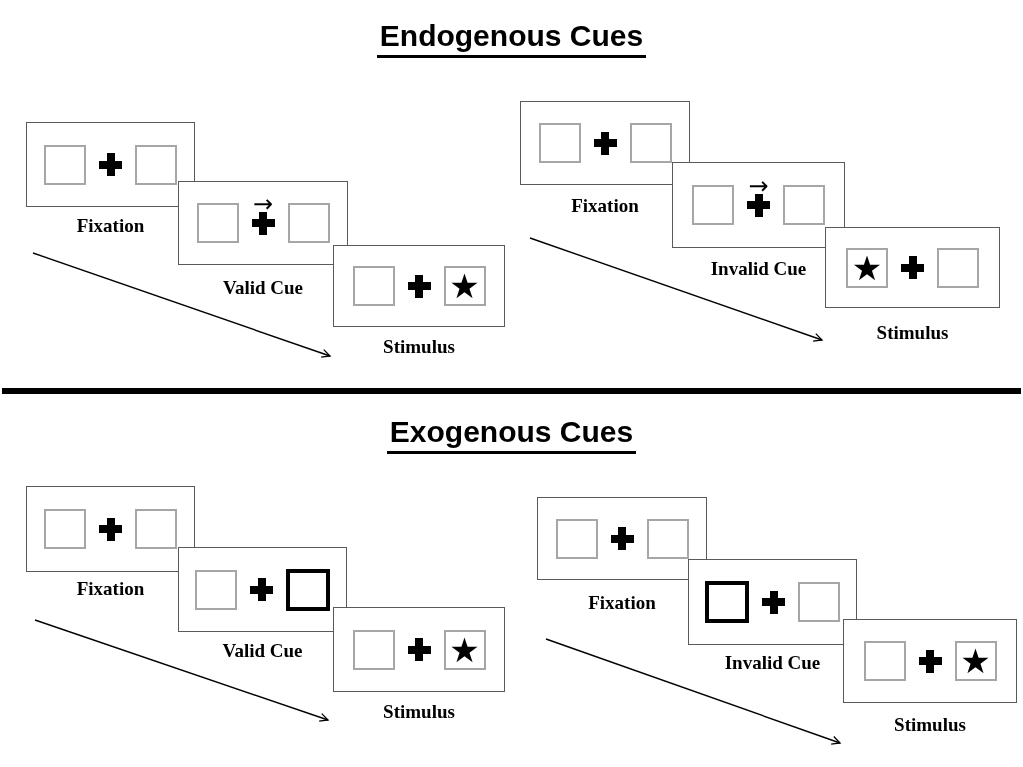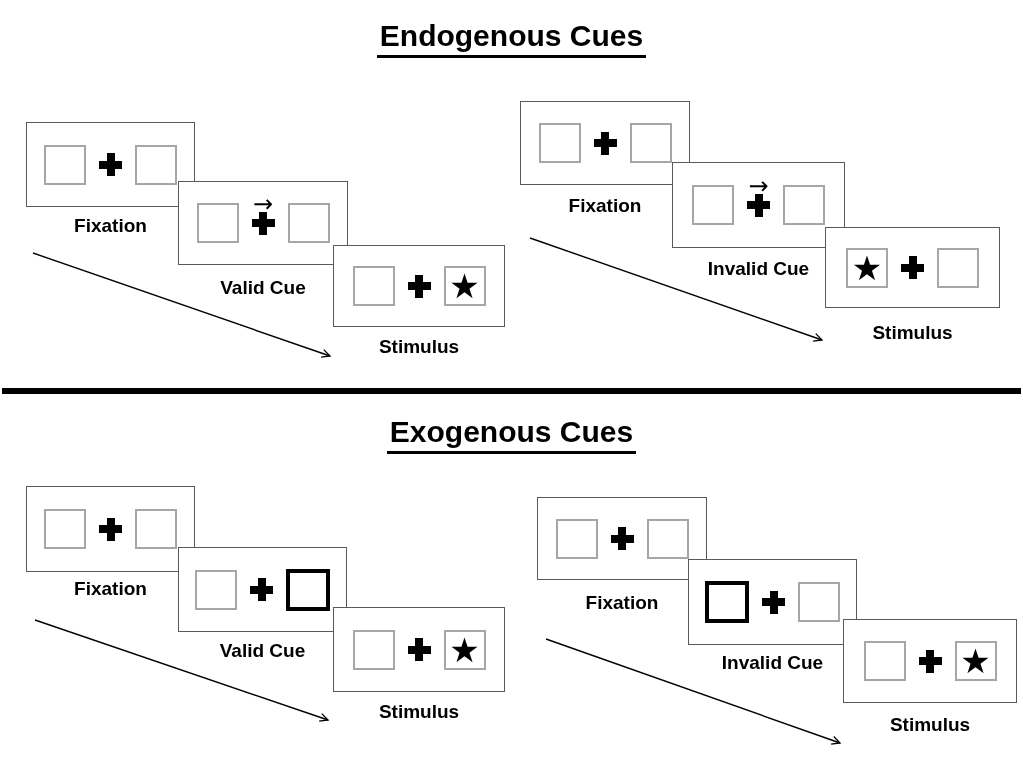--- a/index.html
+++ b/index.html
@@ -23,21 +23,21 @@
 
   .cuecol{position:relative;display:flex;align-items:center;justify-content:center;}
   .cue-arrow{position:absolute;bottom:100%;left:50%;transform:translateX(-50%);
              margin-bottom:0px;font-family:"DejaVu Sans",sans-serif;
              font-size:24px;line-height:16px;height:16px;color:#000;white-space:nowrap;}
 
   .plus{position:relative;width:23px;height:23px;display:inline-block;}
   .plus::before{content:"";position:absolute;top:7.5px;left:0;width:23px;height:8px;background:#000;}
   .plus::after{content:"";position:absolute;left:7.5px;top:0;width:8px;height:23px;background:#000;}
 
-  .plabel{position:absolute;text-align:center;font-weight:bold;font-size:19px;line-height:22px;}
+  .plabel{position:absolute;text-align:center;font-weight:bold;font-size:19px;line-height:22px;font-family:Liberation Serif, serif;}
 
   .arrows{position:absolute;left:0;top:0;z-index:0;}
   .panel,.plabel{z-index:1;}
 </style>
 </head>
 <body>
 
 <div class="canvas">
 
   <svg class="arrows" width="1023" height="767" viewBox="0 0 1023 767">

